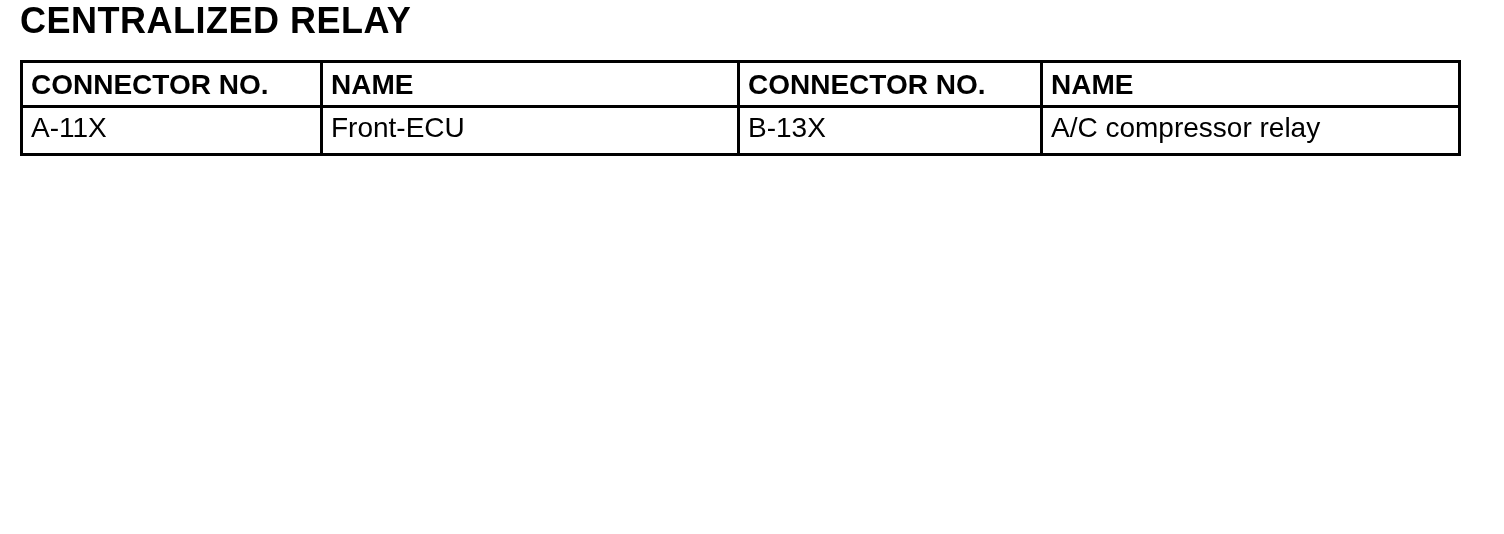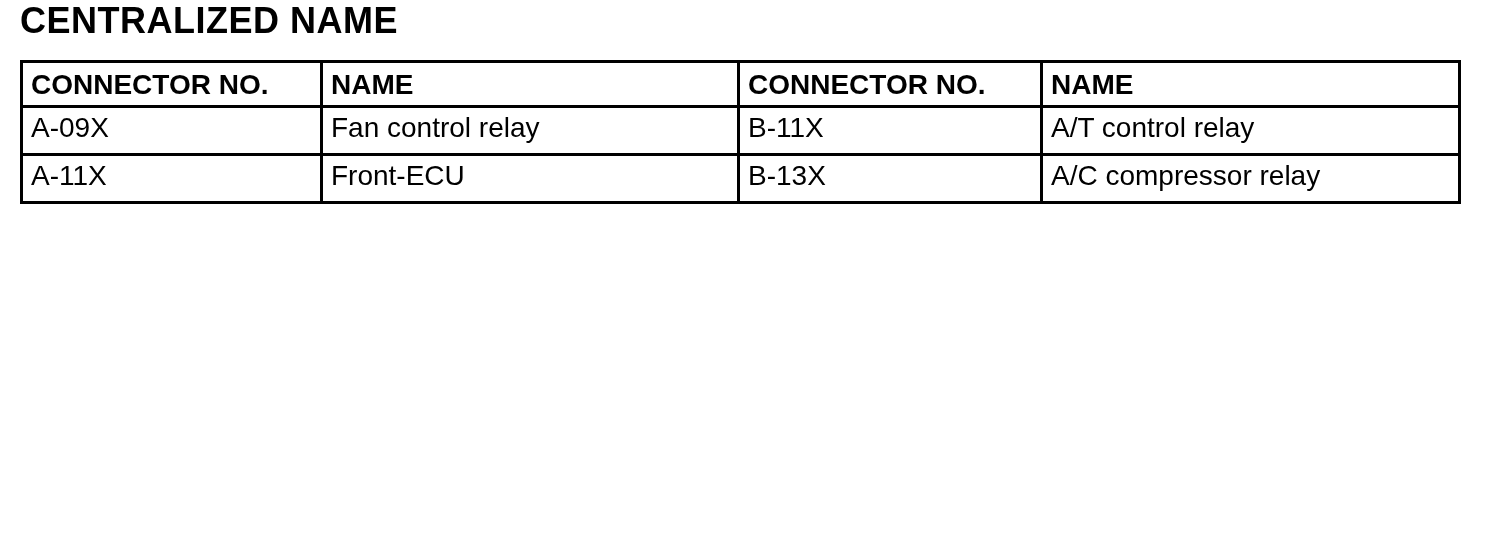--- a/index.html
+++ b/index.html
@@ -57,45 +57,39 @@
   col.c1 { width: 300px; }
   col.c2 { width: 417px; }
   col.c3 { width: 303px; }
   col.c4 { width: 418px; }
 </style>
 </head>
 <body>
 
 <div class="page">
 
-  <div class="page-title">CENTRALIZED NAME</div>
+  <div class="page-title">CENTRALIZED RELAY</div>
 
   <table class="relay-table">
     <colgroup>
       <col class="c1">
         <col class="c2">
         <col class="c3">
         <col class="c4">
     </colgroup>
     <thead>
       <tr class="row-header">
         <th>CONNECTOR NO.</th>
         <th>NAME</th>
         <th>CONNECTOR NO.</th>
         <th>NAME</th>
       </tr>
     </thead>
     <tbody>
       <tr class="row-normal">
-        <td>A-09X</td>
-        <td>Fan control relay</td>
-        <td>B-11X</td>
-        <td>A/T control relay</td>
-      </tr>
-      <tr class="row-normal">
         <td>A-11X</td>
         <td>Front-ECU</td>
         <td>B-13X</td>
         <td>A/C compressor relay</td>
       </tr>
     </tbody>
   </table>
 
 </div>
 

